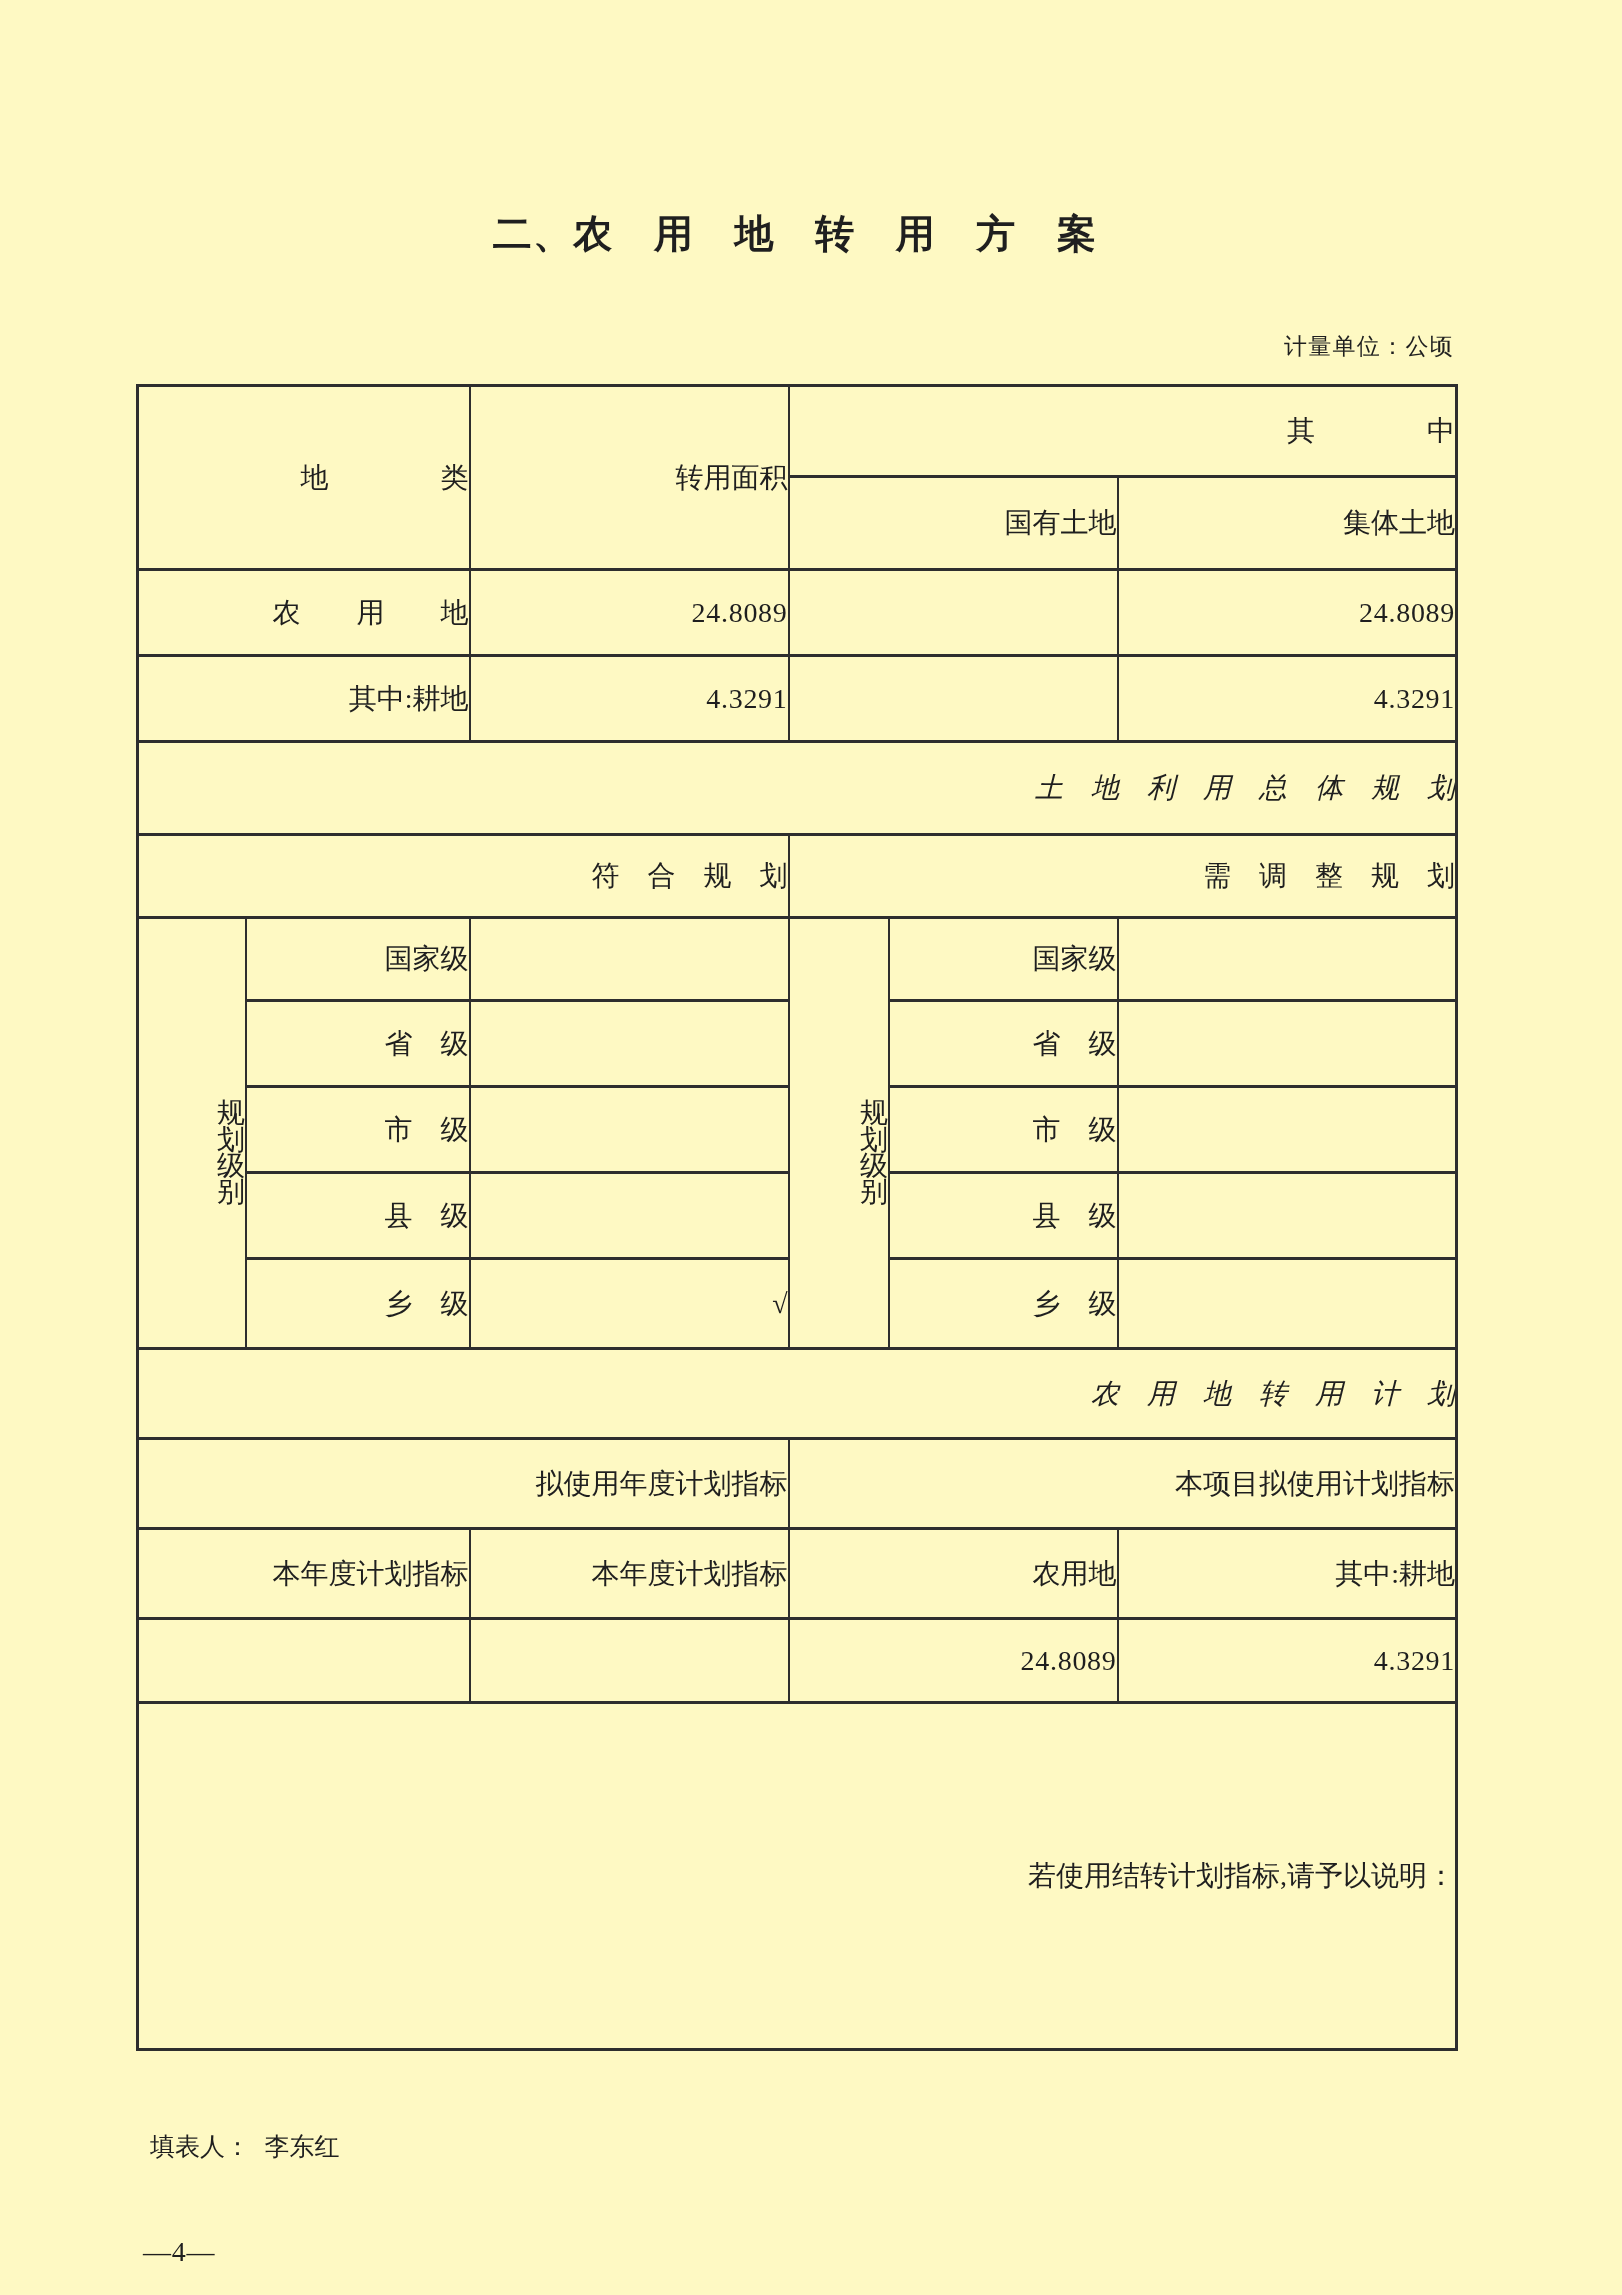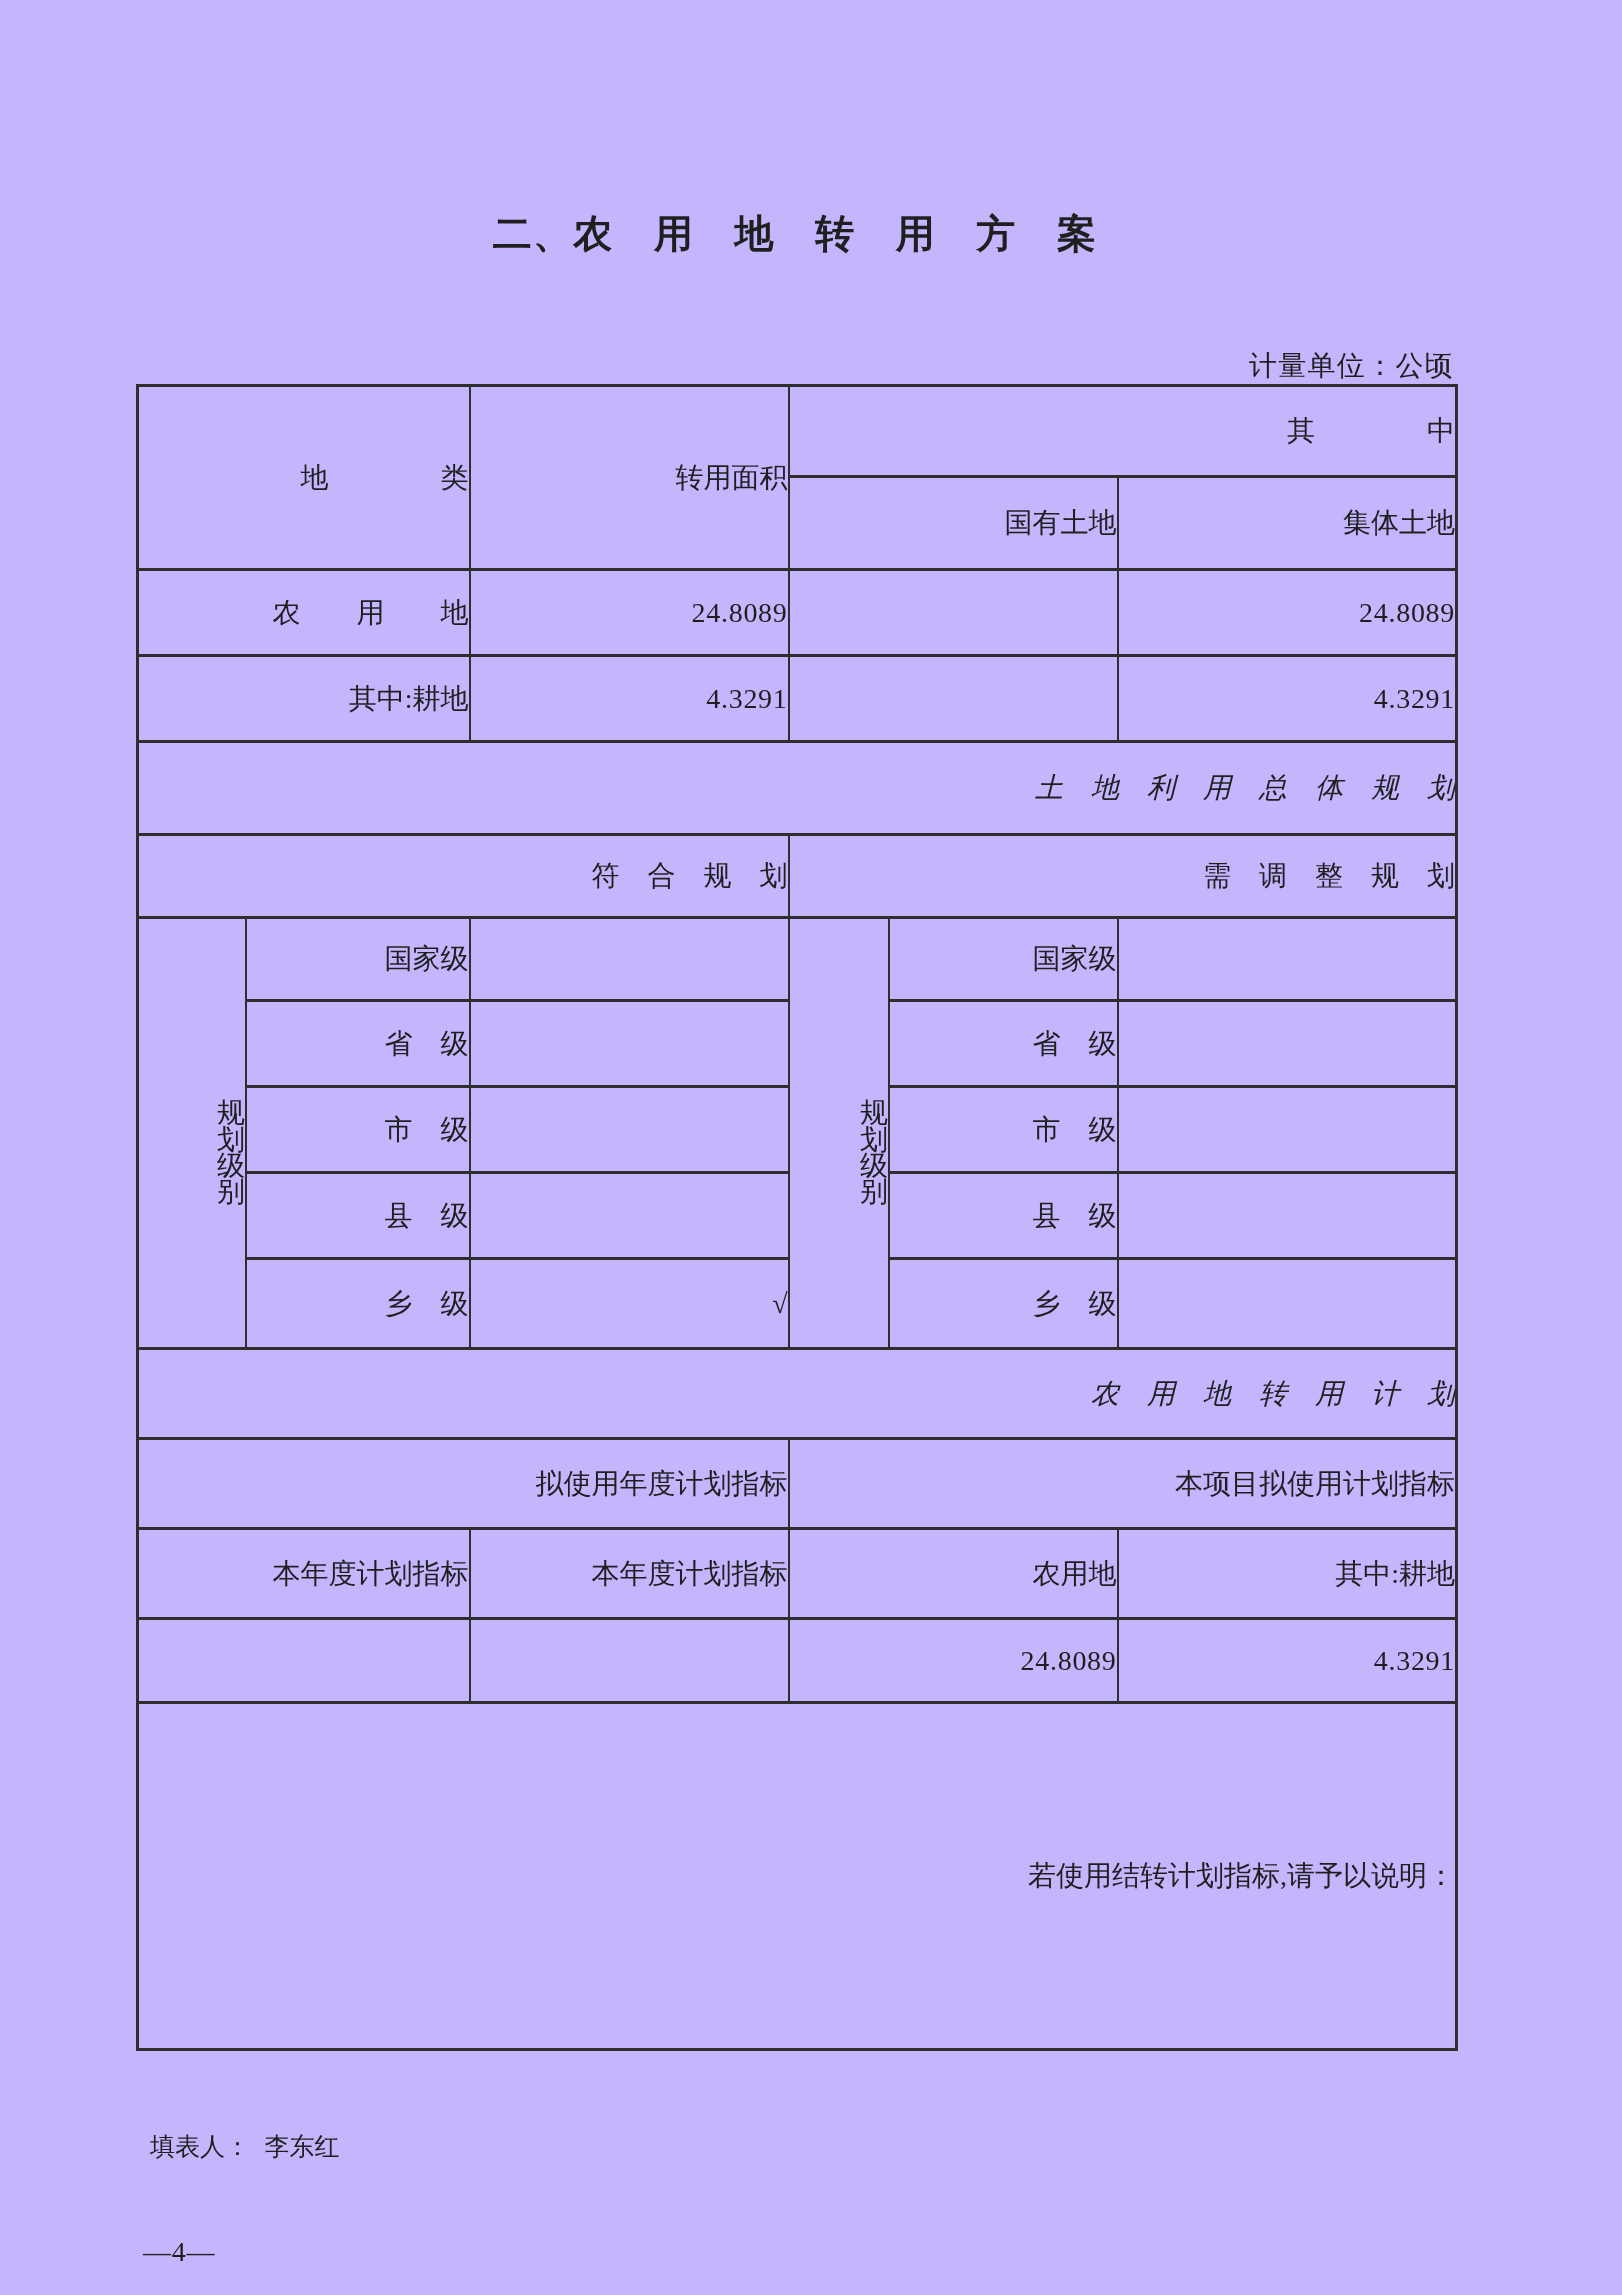--- a/index.html
+++ b/index.html
@@ -1,20 +1,20 @@
 <!DOCTYPE html>
 <html style="font-size:10.6px"><head>
 <meta charset="utf-8">
 <style>
   html,body{margin:0;padding:0;}
   .page{
     position:relative;
     width:1622px;
     height:2295px;
-    background:#c4b5fd;
+    background:#fef9c3;
     color:#1f1f1f;
     font-family:"Liberation Serif", serif;
     overflow:hidden;
   }
   .doc-title{
     position:absolute;
     left:136px; top:207px; width:1318px;
     text-align:center;
     font-size:39px; font-weight:bold;
     letter-spacing:1.3px;
@@ -24,22 +24,22 @@
     position:absolute;
     left:136px; top:291px; width:1318px;
     text-align:center;
     font-family:"Liberation Sans", sans-serif;
     font-size:36px; font-weight:bold;
     letter-spacing:0.7px;
     white-space:pre;
   }
   .unit-note{
     position:absolute;
-    right:168px; top:347px;
-    font-size:28px;
+    right:168px; top:331px;
+    font-size:23px;
     letter-spacing:1.3px;
     margin-left:16px;
   }
   table.form{
     position:absolute;
     left:136px; top:384px;
     width:1318px;
     border-collapse:collapse;
     table-layout:fixed;
     border:3.3px solid #2e2e2e;

